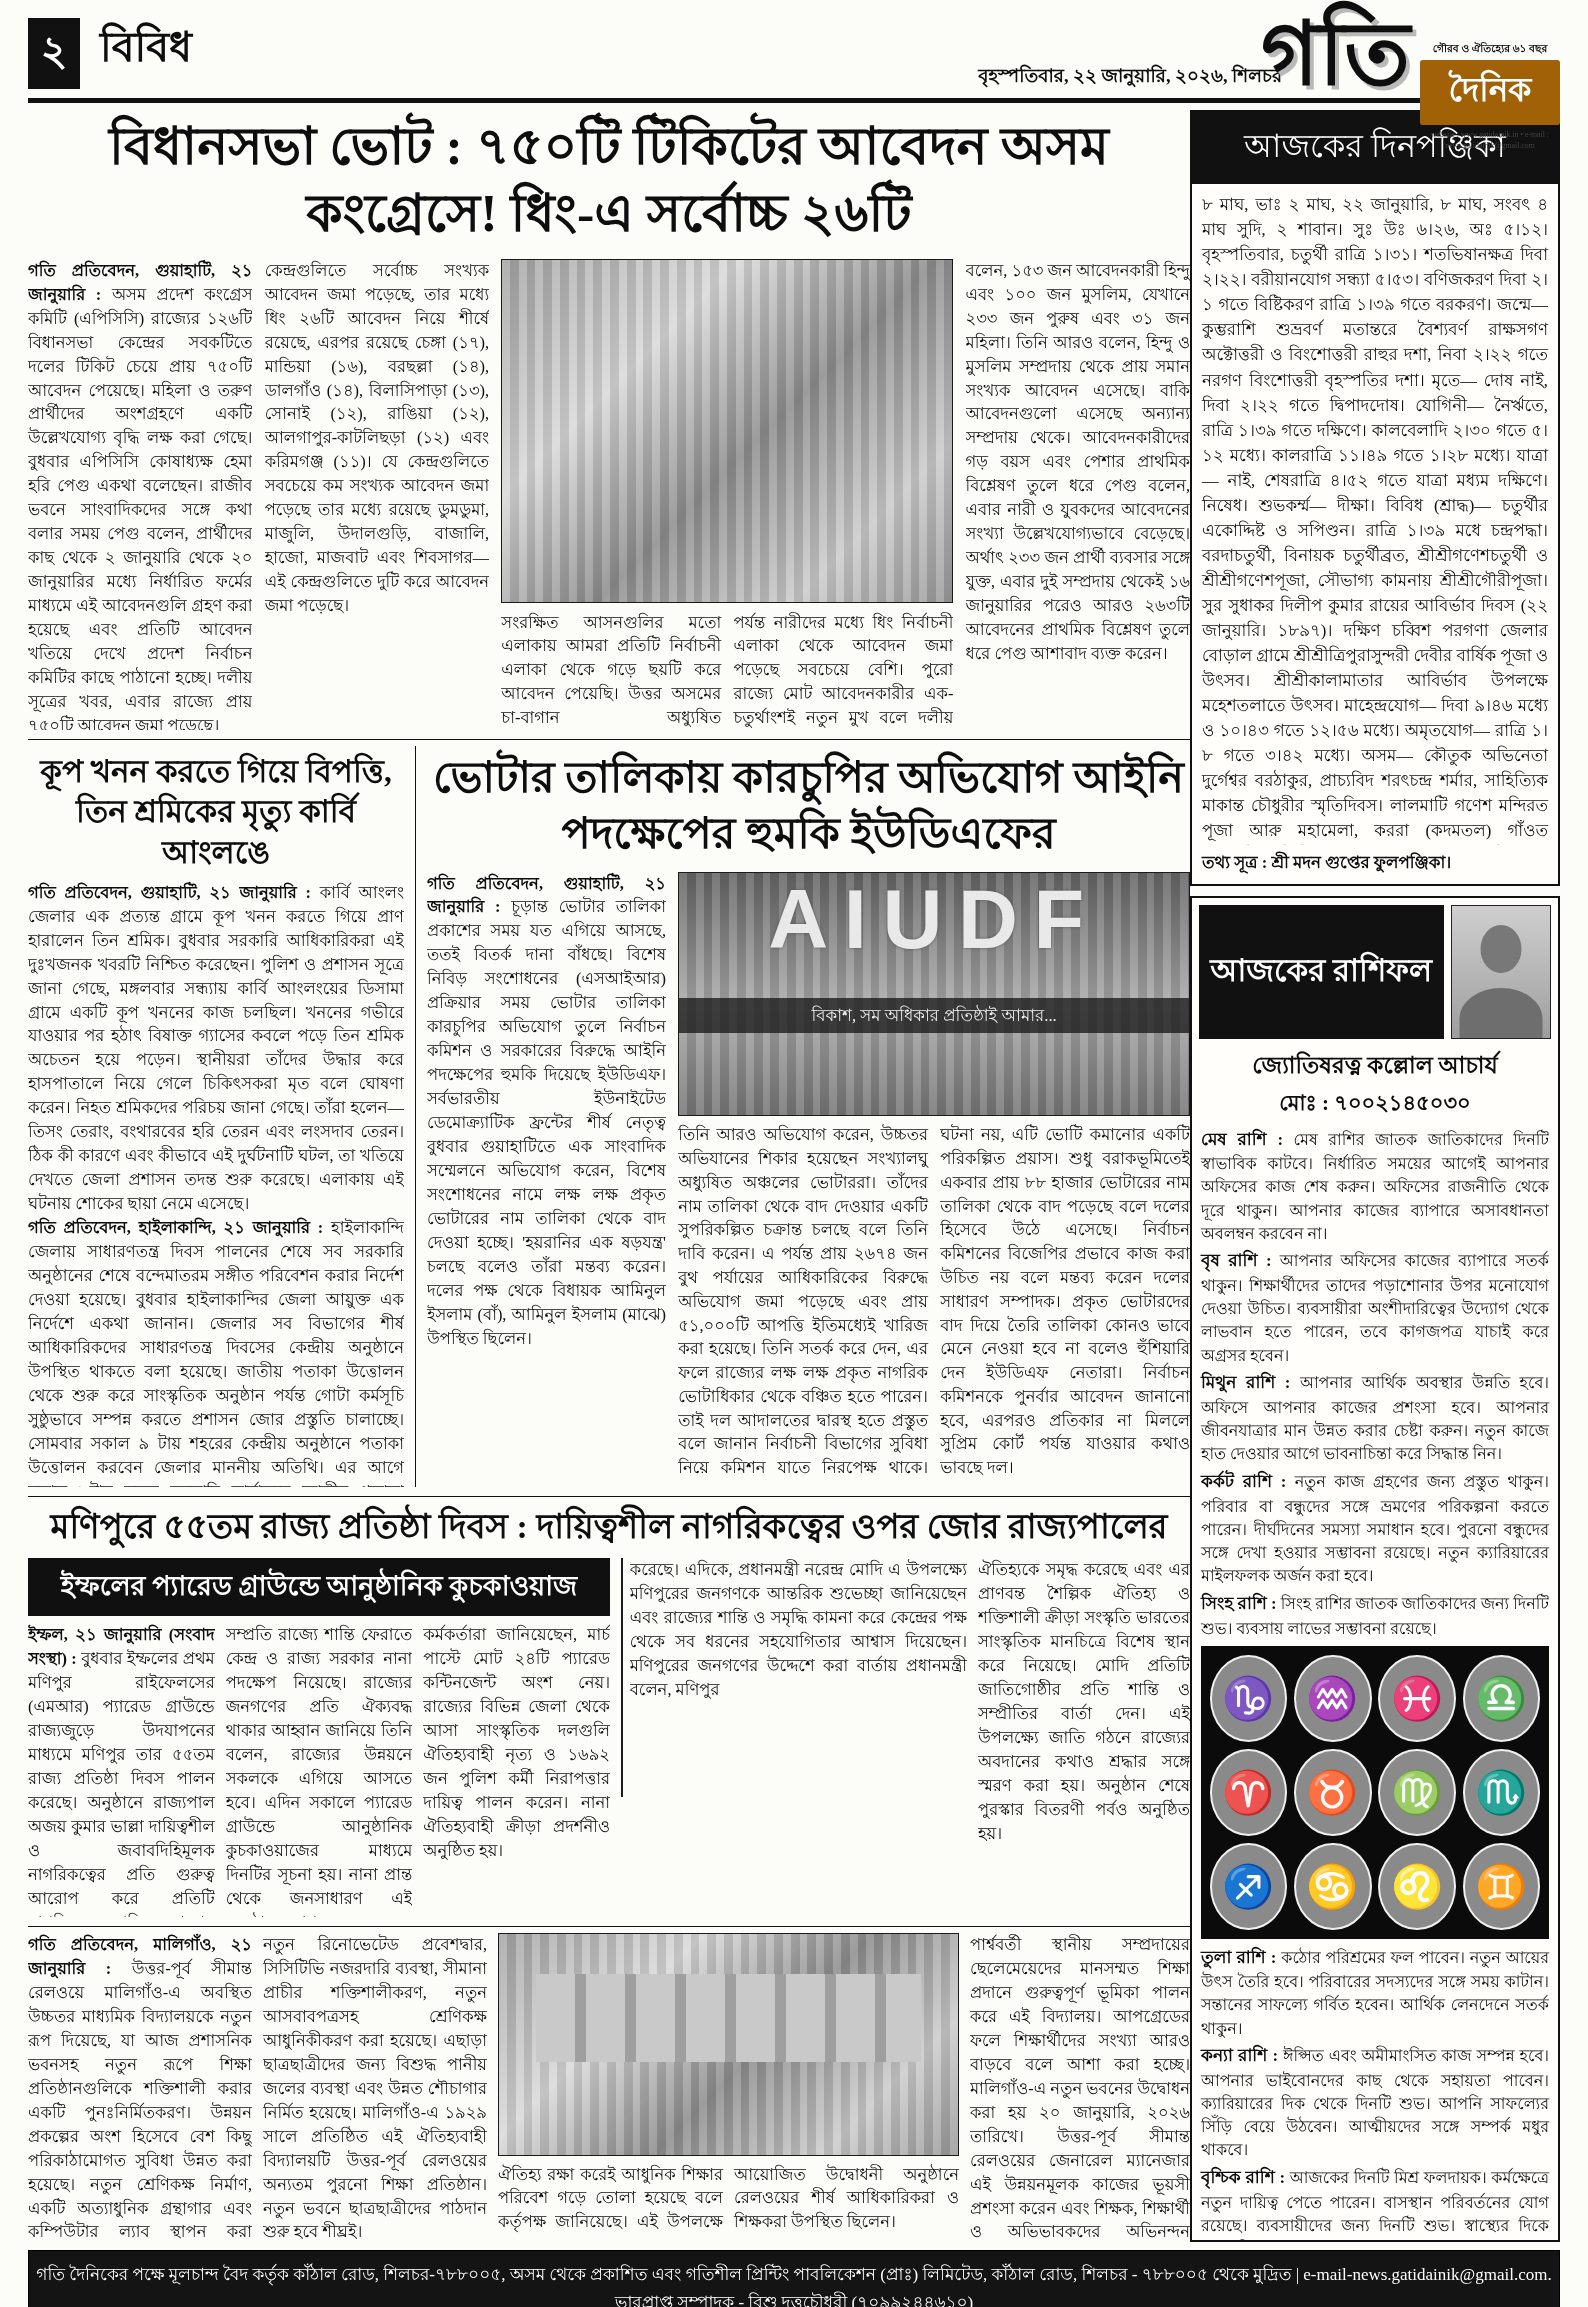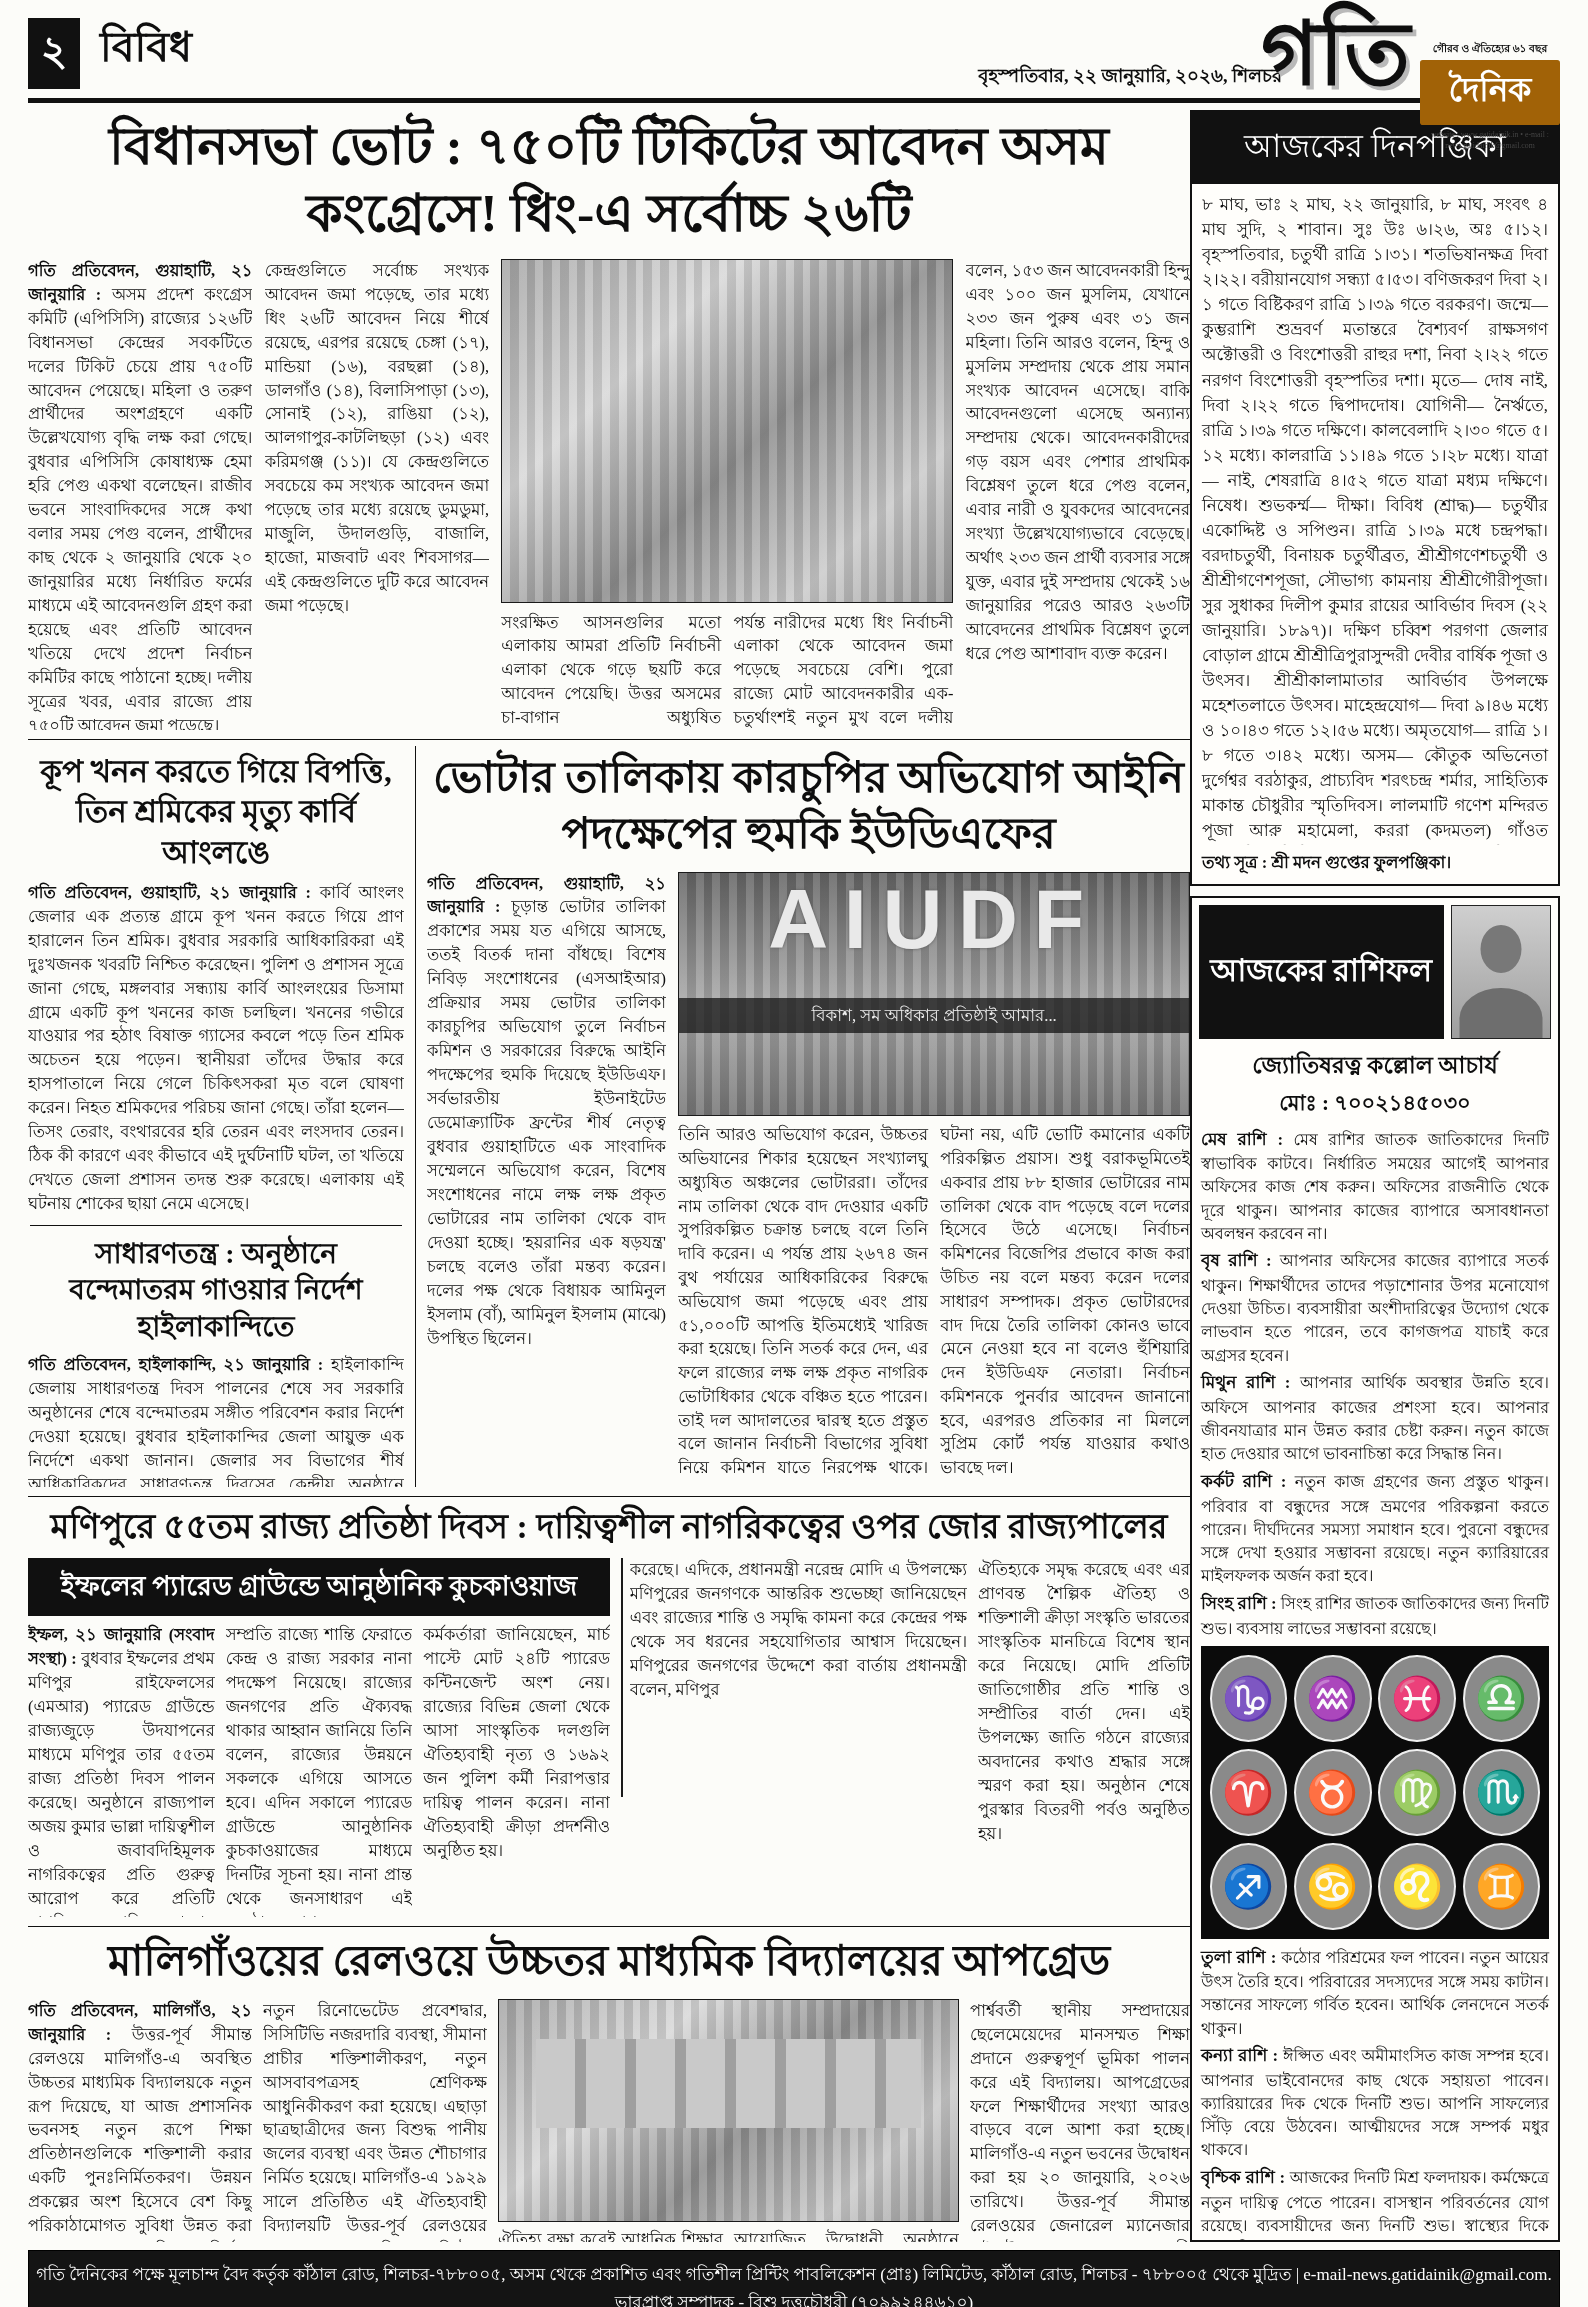--- a/index.html
+++ b/index.html
@@ -176,21 +176,20 @@
         <div class="col">বলেন, ১৫৩ জন আবেদনকারী হিন্দু এবং ১০০ জন মুসলিম, যেখানে ২৩৩ জন পুরুষ এবং ৩১ জন মহিলা। তিনি আরও বলেন, হিন্দু ও মুসলিম সম্প্রদায় থেকে প্রায় সমান সংখ্যক আবেদন এসেছে। বাকি আবেদনগুলো এসেছে অন্যান্য সম্প্রদায় থেকে। আবেদনকারীদের গড় বয়স এবং পেশার প্রাথমিক বিশ্লেষণ তুলে ধরে পেগু বলেন, এবার নারী ও যুবকদের আবেদনের সংখ্যা উল্লেখযোগ্যভাবে বেড়েছে। অর্থাৎ ২৩৩ জন প্রার্থী ব্যবসার সঙ্গে যুক্ত, এবার দুই সম্প্রদায় থেকেই ১৬ জানুয়ারির পরেও আরও ২৬৩টি আবেদনের প্রাথমিক বিশ্লেষণ তুলে ধরে পেগু আশাবাদ ব্যক্ত করেন।</div>
       </div>
 
       <div class="brow">
         <div class="bleft">
           <h2 class="hl h2s">কূপ খনন করতে গিয়ে বিপত্তি, তিন শ্রমিকের মৃত্যু কার্বি আংলঙে</h2>
           <div class="bbody">
             <b class="byline">গতি প্রতিবেদন, গুয়াহাটি, ২১ জানুয়ারি :</b>
             <span>কার্বি আংলং জেলার এক প্রত্যন্ত গ্রামে কূপ খনন করতে গিয়ে প্রাণ হারালেন তিন শ্রমিক। বুধবার সরকারি আধিকারিকরা এই দুঃখজনক খবরটি নিশ্চিত করেছেন। পুলিশ ও প্রশাসন সূত্রে জানা গেছে, মঙ্গলবার সন্ধ্যায় কার্বি আংলংয়ের ডিসামা গ্রামে একটি কূপ খননের কাজ চলছিল। খননের গভীরে যাওয়ার পর হঠাৎ বিষাক্ত গ্যাসের কবলে পড়ে তিন শ্রমিক অচেতন হয়ে পড়েন। স্থানীয়রা তাঁদের উদ্ধার করে হাসপাতালে নিয়ে গেলে চিকিৎসকরা মৃত বলে ঘোষণা করেন। নিহত শ্রমিকদের পরিচয় জানা গেছে। তাঁরা হলেন— তিসং তেরাং, বংথারবের হরি তেরন এবং লংসদাব তেরন। ঠিক কী কারণে এবং কীভাবে এই দুর্ঘটনাটি ঘটল, তা খতিয়ে দেখতে জেলা প্রশাসন তদন্ত শুরু করেছে। এলাকায় এই ঘটনায় শোকের ছায়া নেমে এসেছে।</span>
           </div>
-          <h2 class="hl h3s">সাধারণতন্ত্র : অনুষ্ঠানে বন্দেমাতরম গাওয়ার নির্দেশ হাইলাকান্দিতে</h2>
           <div class="bbody" style="flex:1">
             <b class="byline">গতি প্রতিবেদন, হাইলাকান্দি, ২১ জানুয়ারি :</b>
             <span>হাইলাকান্দি জেলায় সাধারণতন্ত্র দিবস পালনের শেষে সব সরকারি অনুষ্ঠানের শেষে বন্দেমাতরম সঙ্গীত পরিবেশন করার নির্দেশ দেওয়া হয়েছে। বুধবার হাইলাকান্দির জেলা আয়ুক্ত এক নির্দেশে একথা জানান। জেলার সব বিভাগের শীর্ষ আধিকারিকদের সাধারণতন্ত্র দিবসের কেন্দ্রীয় অনুষ্ঠানে উপস্থিত থাকতে বলা হয়েছে। জাতীয় পতাকা উত্তোলন থেকে শুরু করে সাংস্কৃতিক অনুষ্ঠান পর্যন্ত গোটা কর্মসূচি সুষ্ঠুভাবে সম্পন্ন করতে প্রশাসন জোর প্রস্তুতি চালাচ্ছে। সোমবার সকাল ৯ টায় শহরের কেন্দ্রীয় অনুষ্ঠানে পতাকা উত্তোলন করবেন জেলার মাননীয় অতিথি। এর আগে সকাল ৮টায় সকল সরকারি কার্যালয়ে জাতীয় পতাকা উত্তোলনের নির্দেশ দেওয়া হয়েছে। এ ছাড়া সকল বিদ্যালয়ে প্রভাতফেরি ও ছাত্রছাত্রীদের সাংস্কৃতিক প্রতিযোগিতার আয়োজন করা হবে। প্রশাসনের ব্যবস্থাপনায় দিনের অন্যান্য কর্মসূচিও যথাযথ মর্যাদায় ও উৎসাহ-উদ্দীপনায় পালন করা হবে বলে জেলা প্রশাসন জানিয়েছে। বিভিন্ন দফতরের ট্যাবলোও প্রদর্শিত হবে।</span>
           </div>
         </div>
 
         <div class="bright">
           <h2 class="hl h4s">ভোটার তালিকায় কারচুপির অভিযোগ আইনি পদক্ষেপের হুমকি ইউডিএফের</h2>
           <div class="vrow">
             <div class="col vcol1">
@@ -230,21 +229,20 @@
               <div class="st1">55th STATEHOOD DAY</div>
               <div class="st2">CELEBRATION</div>
             </div>
             <div class="col" style="flex:1">করেছে। এদিকে, প্রধানমন্ত্রী নরেন্দ্র মোদি এ উপলক্ষ্যে মণিপুরের জনগণকে আন্তরিক শুভেচ্ছা জানিয়েছেন এবং রাজ্যের শান্তি ও সমৃদ্ধি কামনা করে কেন্দ্রের পক্ষ থেকে সব ধরনের সহযোগিতার আশ্বাস দিয়েছেন। মণিপুরের জনগণের উদ্দেশে করা বার্তায় প্রধানমন্ত্রী বলেন, মণিপুর</div>
           </div>
           <div class="col cright">ঐতিহ্যকে সমৃদ্ধ করেছে এবং এর প্রাণবন্ত শৈল্পিক ঐতিহ্য ও শক্তিশালী ক্রীড়া সংস্কৃতি ভারতের সাংস্কৃতিক মানচিত্রে বিশেষ স্থান করে নিয়েছে। মোদি প্রতিটি জাতিগোষ্ঠীর প্রতি শান্তি ও সম্প্রীতির বার্তা দেন। এই উপলক্ষ্যে জাতি গঠনে রাজ্যের অবদানের কথাও শ্রদ্ধার সঙ্গে স্মরণ করা হয়। অনুষ্ঠান শেষে পুরস্কার বিতরণী পর্বও অনুষ্ঠিত হয়।</div>
         </div>
       </div>
 
       <div class="dsec">
-        <h2 class="hl h7s">মালিগাঁওয়ের রেলওয়ে উচ্চতর মাধ্যমিক বিদ্যালয়ের আপগ্রেড</h2>
         <div class="drow">
           <div class="col dcol">
             <b class="byline">গতি প্রতিবেদন, মালিগাঁও, ২১ জানুয়ারি :</b>
             <span>উত্তর-পূর্ব সীমান্ত রেলওয়ে মালিগাঁও-এ অবস্থিত উচ্চতর মাধ্যমিক বিদ্যালয়কে নতুন রূপ দিয়েছে, যা আজ প্রশাসনিক ভবনসহ নতুন রূপে শিক্ষা প্রতিষ্ঠানগুলিকে শক্তিশালী করার একটি পুনঃনির্মিতকরণ। উন্নয়ন প্রকল্পের অংশ হিসেবে বেশ কিছু পরিকাঠামোগত সুবিধা উন্নত করা হয়েছে। নতুন শ্রেণিকক্ষ নির্মাণ, একটি অত্যাধুনিক গ্রন্থাগার এবং কম্পিউটার ল্যাব স্থাপন করা হয়েছে।</span>
           </div>
           <div class="col dcol">নতুন রিনোভেটেড প্রবেশদ্বার, সিসিটিভি নজরদারি ব্যবস্থা, সীমানা প্রাচীর শক্তিশালীকরণ, নতুন আসবাবপত্রসহ শ্রেণিকক্ষ আধুনিকীকরণ করা হয়েছে। এছাড়া ছাত্রছাত্রীদের জন্য বিশুদ্ধ পানীয় জলের ব্যবস্থা এবং উন্নত শৌচাগার নির্মিত হয়েছে। মালিগাঁও-এ ১৯২৯ সালে প্রতিষ্ঠিত এই ঐতিহ্যবাহী বিদ্যালয়টি উত্তর-পূর্ব রেলওয়ের অন্যতম পুরনো শিক্ষা প্রতিষ্ঠান। নতুন ভবনে ছাত্রছাত্রীদের পাঠদান শুরু হবে শীঘ্রই।</div>
           <div class="dpblock">
             <div class="photo dphoto"></div>
             <div class="dunder">
               <span>ঐতিহ্য রক্ষা করেই আধুনিক শিক্ষার পরিবেশ গড়ে তোলা হয়েছে বলে কর্তৃপক্ষ জানিয়েছে।</span>

